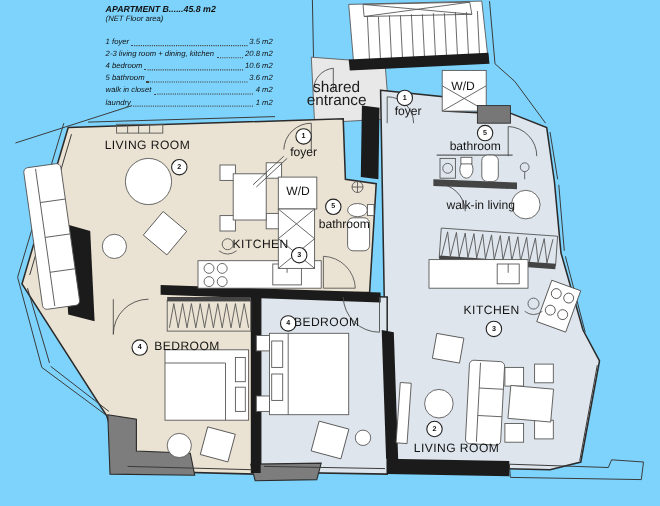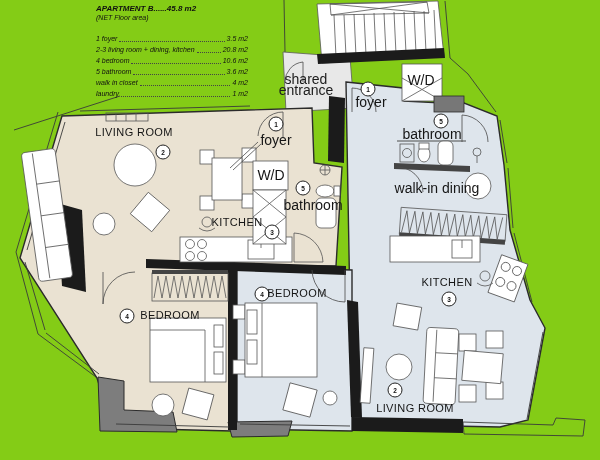--- a/index.html
+++ b/index.html
@@ -5,27 +5,27 @@
   :root{
     --floor-a:#EAE2D2;
     --floor-b:#DEE5EC;
     --floor-entry:#E8E8E8;
     --wall:#1b1b1b;
     --balcony:#7d7d7d;
     --line:#3a3a3a;
   }
   html,body{margin:0;padding:0;background:#fff;}
   .plan{
-    position:relative;width:600px;height:460px;background:#84cc16;overflow:hidden;
+    position:relative;width:600px;height:460px;background:#7dd3fc;overflow:hidden;
     font-family:"Liberation Sans", sans-serif;color:#111;
   }
   .plan svg{position:absolute;left:0;top:0;}
   .lbl{position:absolute;transform:translate(-50%,-50%);white-space:nowrap;line-height:1.05;}
   .room-big{font-weight:normal;font-size:11px;letter-spacing:.4px;color:#151515;}
-  .room-small{font-size:14px;color:#151515;}
+  .room-small{font-size:11px;color:#151515;}
   .apt-name{font-weight:bold;font-size:12px;letter-spacing:1.5px;color:#111;}
   .entry-lbl{font-size:14px;color:#1c1c1c;text-align:center;line-height:11px;}
   .badge{
     position:absolute;transform:translate(-50%,-50%);
     width:13px;height:13px;border:1px solid #222;border-radius:50%;
     background:#fff;font-size:6.5px;font-weight:bold;
     display:flex;align-items:center;justify-content:center;color:#111;
   }
   
   .legend{position:absolute;left:96px;top:4px;width:152px;font-style:italic;color:#111;}
@@ -285,21 +285,21 @@
   <div class="lbl room-small" style="left:313px;top:205px;">bathroom</div>
   <div class="badge" style="left:276px;top:124px;">1</div>
   <div class="lbl room-small" style="left:276px;top:140px;">foyer</div>
   <div class="lbl room-small" style="left:271px;top:175px;">W/D</div>
 
   <div class="badge" style="left:368px;top:89px;">1</div>
   <div class="lbl room-small" style="left:371px;top:102px;">foyer</div>
   <div class="lbl room-small" style="left:421px;top:80px;">W/D</div>
   <div class="badge" style="left:441px;top:121px;">5</div>
   <div class="lbl room-small" style="left:432px;top:134px;">bathroom</div>
-  <div class="lbl room-small" style="left:437px;top:188px;">walk-in dining</div>
+  <div class="lbl room-small" style="left:437px;top:188px;">walk-in living</div>
   <div class="lbl room-big" style="left:447px;top:283px;">KITCHEN</div>
   <div class="badge" style="left:449px;top:299px;">3</div>
   <div class="badge" style="left:395px;top:390px;">2</div>
   <div class="lbl room-big" style="left:415px;top:409px;">LIVING ROOM</div>
   <div class="badge" style="left:262px;top:294px;">4</div>
   <div class="lbl room-big" style="left:297px;top:294px;">BEDROOM</div>
 
 
 </div>
 

